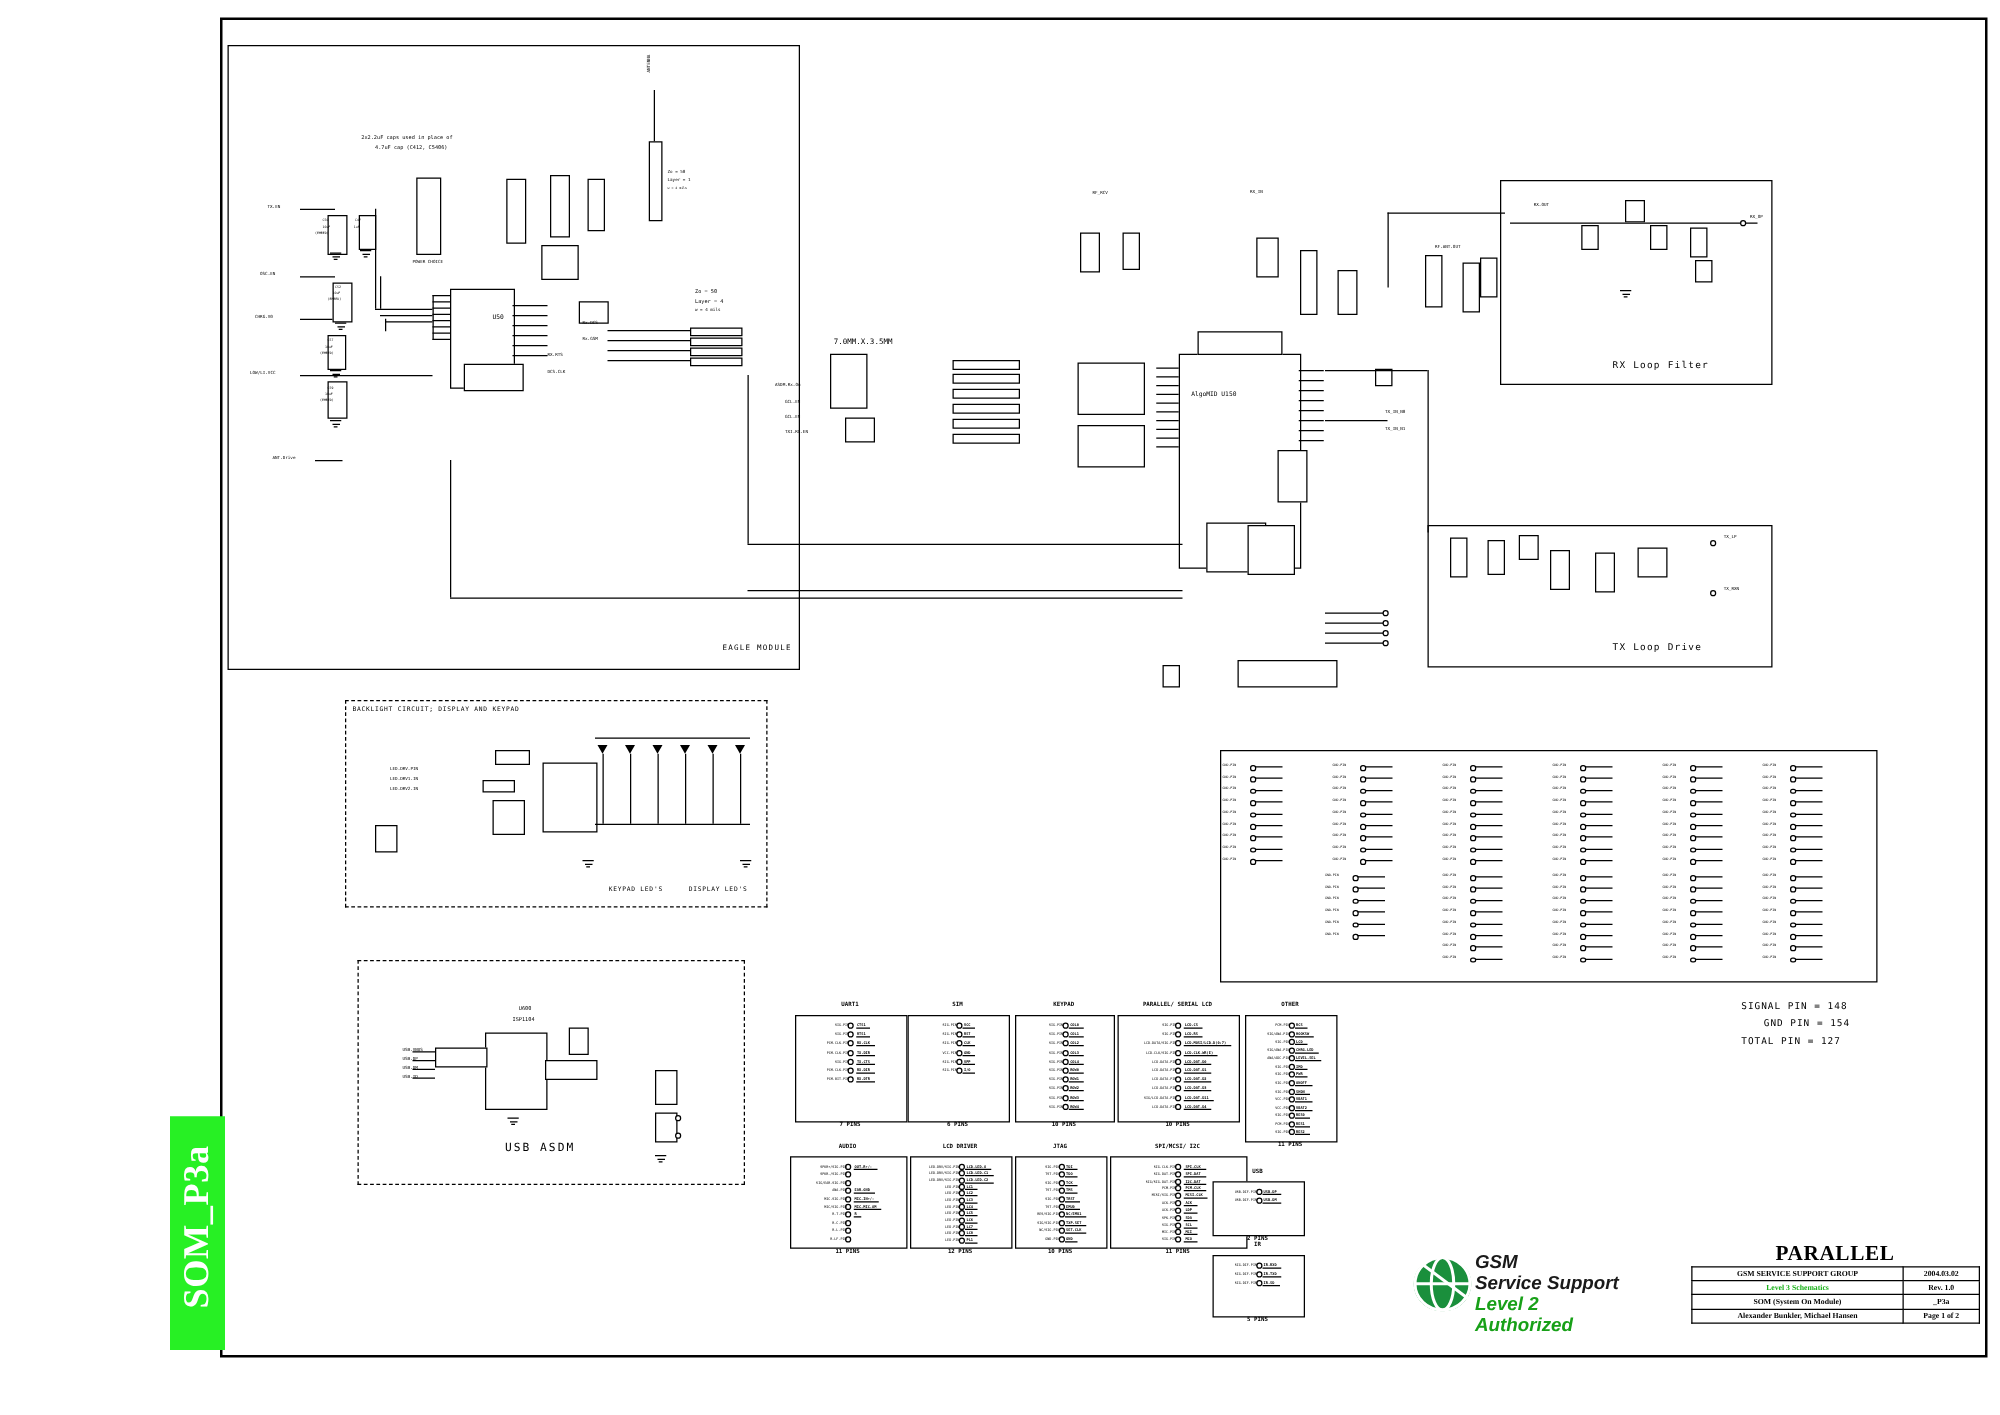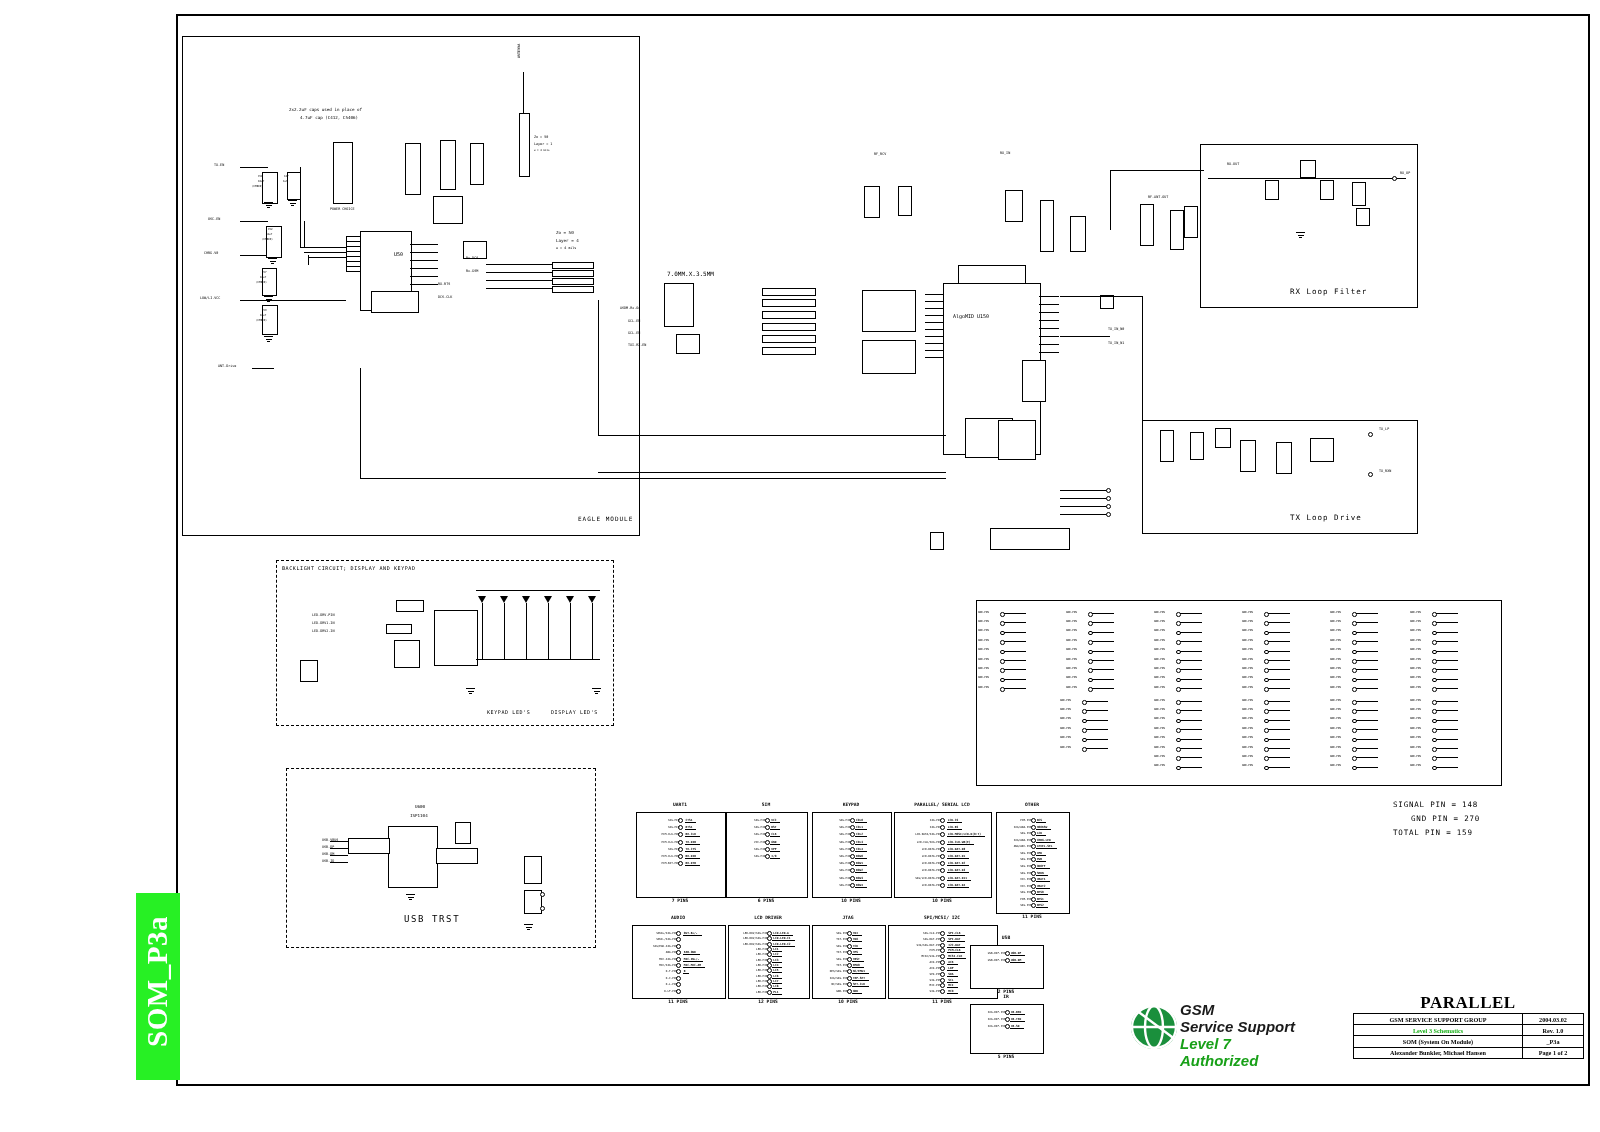--- a/index.html
+++ b/index.html
@@ -392,21 +392,21 @@
       <i style="width:9px;height:1px;"></i>
         <i style="width:6px;height:1px;margin-top:1.5px;"></i>
         <i style="width:3px;height:1px;margin-top:1.5px;"></i>
     </div>
   </div>
   <div class="t t3" style="left:312px;top:614px;">LED.DRV.PIN</div>
   <div class="t t3" style="left:312px;top:622px;">LED.DRV1.IN</div>
   <div class="t t3" style="left:312px;top:630px;">LED.DRV2.IN</div>
 
   <div class="dash" style="left:286px;top:768px;width:308px;height:178px;"></div>
-  <div class="t t9 blklab" style="left:404px;top:915px;">USB  TRST</div>
+  <div class="t t9 blklab" style="left:404px;top:915px;">USB  ASDM</div>
   <div class="t t4" style="left:415px;top:805px;">U600</div>
   <div class="t t4" style="left:410px;top:814px;">ISP1104</div>
   <div>
     <div class="chip" style="left:388px;top:826px;width:48px;height:60px;"></div>
     <div class="box" style="left:348px;top:838px;width:40px;height:14px;"></div>
     <div class="box" style="left:436px;top:848px;width:40px;height:14px;"></div>
     <div class="box" style="left:455px;top:822px;width:14px;height:20px;"></div>
     <div class="box" style="left:524px;top:856px;width:16px;height:26px;"></div>
     <div class="box" style="left:524px;top:890px;width:16px;height:22px;"></div>
     <div class="h" style="left:330px;top:841px;width:18px;"></div>
@@ -705,22 +705,22 @@
       <div class="h" style="left: 1086px; top: 729.2px; width: 22px;"></div>
       <div class="pmc" style="left: 1082px; top: 737.6px;"></div>
       <div class="pm" style="left: 1060px; top: 736.1px;">GND.PIN</div>
       <div class="h" style="left: 1086px; top: 738.6px; width: 22px;"></div>
       <div class="pmc" style="left: 1082px; top: 747px;"></div>
       <div class="pm" style="left: 1060px; top: 745.5px;">GND.PIN</div>
       <div class="h" style="left: 1086px; top: 748px; width: 22px;"></div>
     </div>
 
   <div class="t t7" style="left:1393px;top:801px;letter-spacing:.8px;">SIGNAL PIN = 148</div>
-  <div class="t t7" style="left:1411px;top:815px;letter-spacing:.8px;">GND PIN = 270</div>
-  <div class="t t7" style="left:1393px;top:829px;letter-spacing:.8px;">TOTAL PIN = 159</div>
+  <div class="t t7" style="left:1411px;top:815px;letter-spacing:.8px;">GND PIN = 154</div>
+  <div class="t t7" style="left:1393px;top:829px;letter-spacing:.8px;">TOTAL PIN = 127</div>
 
   <div id="groups">
       <div class="grplab" style="left: 636px; top: 802px; width: 88px;">UART1</div>
       <div class="grp" style="left: 636px; top: 812px; width: 88px; height: 84px;">
         <div class="prow" style="top: 5px;">
           <span class="pl">SIG.PIN</span>
           <span class="pc"></span>
           <span class="pr">CTS1</span>
         </div>
         <div class="prow" style="top: 12.2px;">
@@ -1236,21 +1236,21 @@
     <svg width="52" height="52" viewBox="0 0 52 52" style="position:absolute;left:0;top:2px;">
       <path d="M26 4 C13 4 3 13 3 25 C3 37 13 47 26 47 C39 47 49 37 49 25 C49 13 39 4 26 4 Z" fill="#1a8f3c"></path>
       <ellipse cx="26" cy="25" rx="22" ry="21" fill="none" stroke="#ffffff" stroke-width="2.4"></ellipse>
       <ellipse cx="26" cy="25" rx="9" ry="21" fill="none" stroke="#ffffff" stroke-width="2.4"></ellipse>
       <line x1="4" y1="25" x2="48" y2="25" stroke="#ffffff" stroke-width="2.4"></line>
       <path d="M8 8 L48 38" stroke="#ffffff" stroke-width="2.4" fill="none"></path>
     </svg>
     <div id="gsmtxt">
       <div class="g1">GSM</div>
       <div class="g2">Service Support</div>
-      <div class="g3">Level 7 Authorized</div>
+      <div class="g3">Level 2 Authorized</div>
     </div>
   </div>
 
   <div id="revtitle">PARALLEL</div>
   <table id="tblock">
       <tbody id="revbody">
         <tr>
           <td>GSM SERVICE SUPPORT GROUP</td>
           <td class="c2">2004.03.02</td>
         </tr>

